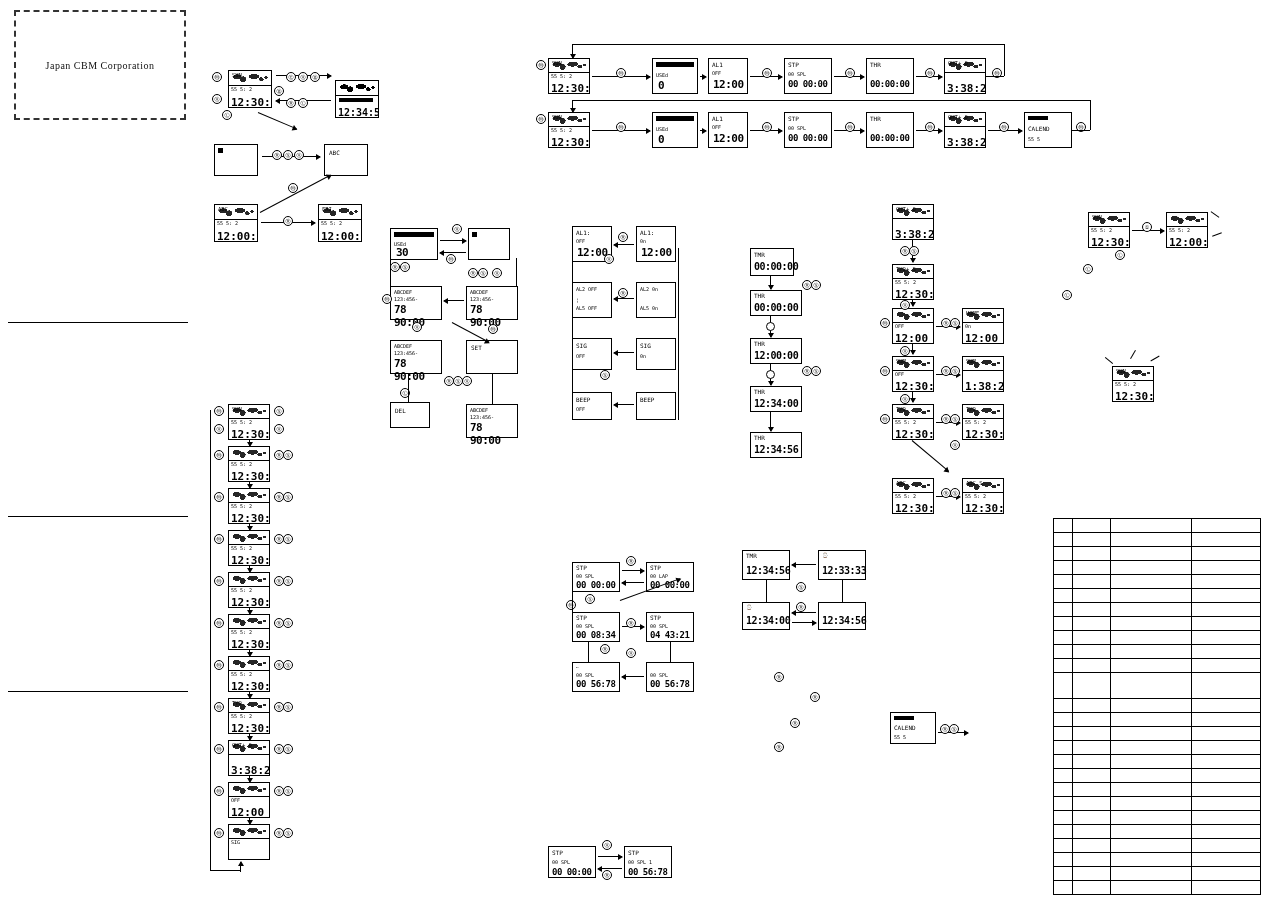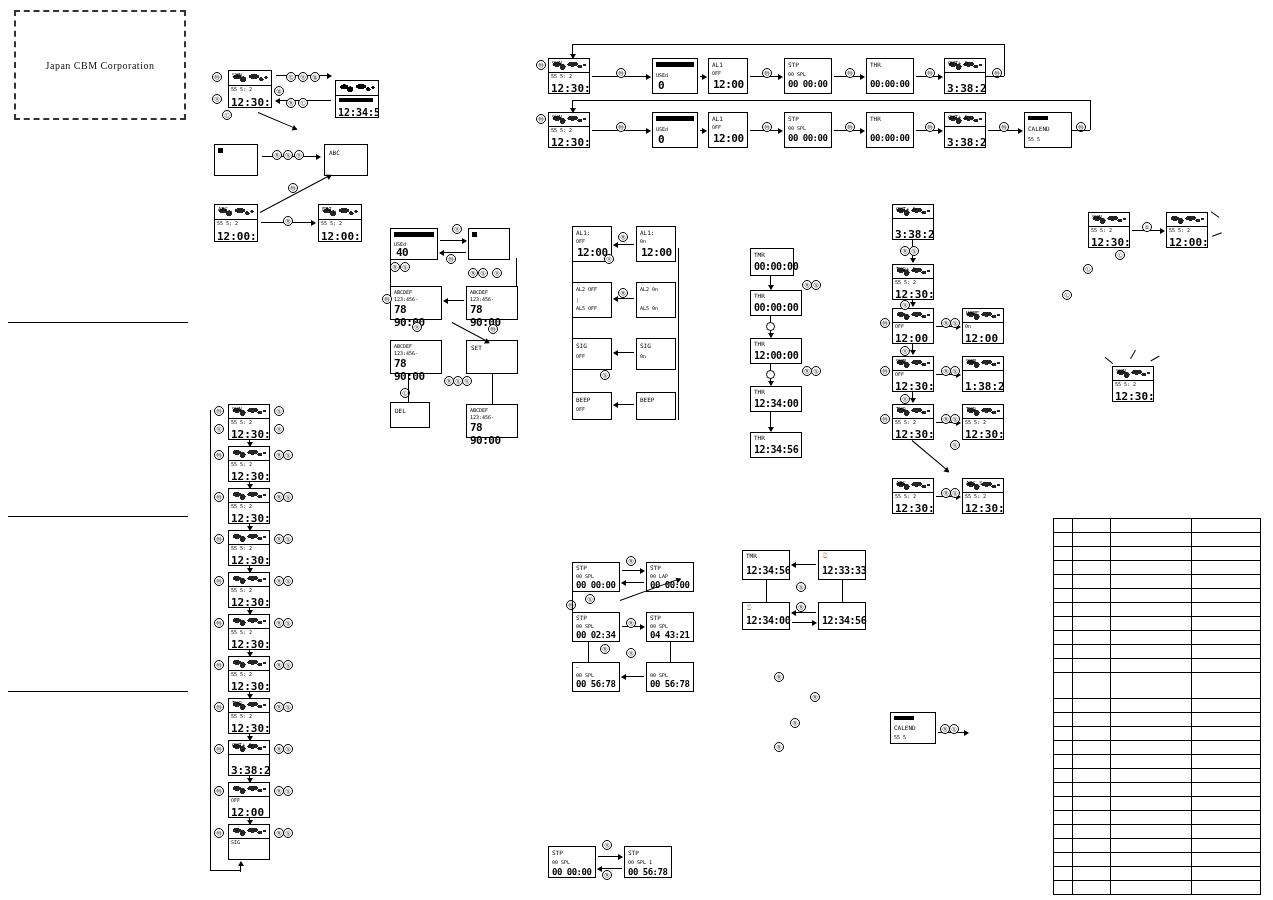--- a/index.html
+++ b/index.html
@@ -294,21 +294,21 @@
     <div class="btn sz" style="left:283px;top:744px;">Ⓢ</div>
     <div class="btn sz" style="left:274px;top:786px;">Ⓡ</div>
     <div class="btn sz" style="left:283px;top:786px;">Ⓢ</div>
     <div class="btn sz" style="left:274px;top:828px;">Ⓡ</div>
     <div class="btn sz" style="left:283px;top:828px;">Ⓢ</div>
   </div>
 
   <div class="box" style="left:390px;top:228px;width:48px;height:32px;">
     <div class="dark" style="left:3px;top:3px;width:40px;height:5px;"></div>
     <span class="tiny" style="position:absolute;left:3px;top:12px;">USEd</span>
-    <span class="seg" style="position:absolute;left:5px;top:17px;font-size:11px;">40</span>
+    <span class="seg" style="position:absolute;left:5px;top:17px;font-size:11px;">30</span>
   </div>
   <div class="box" style="left:468px;top:228px;width:42px;height:32px;">
     <div class="dark" style="left:3px;top:3px;width:5px;height:5px;"></div>
   </div>
   <div class="hline arrow-r" style="left:440px;top:240px;width:26px;"></div>
   <div class="hline arrow-l" style="left:440px;top:252px;width:26px;"></div>
   <div class="btn sz" style="left:452px;top:224px;">Ⓐ</div>
   <div class="btn sz" style="left:446px;top:254px;">Ⓜ</div>
   <div class="btn sz" style="left:390px;top:262px;">Ⓡ</div>
   <div class="btn sz" style="left:400px;top:262px;">Ⓢ</div>
@@ -453,21 +453,21 @@
   </div>
   <div class="hline arrow-r" style="left:622px;top:570px;width:22px;"></div>
   <div class="hline arrow-l" style="left:622px;top:582px;width:22px;"></div>
   <div class="btn sz" style="left:626px;top:556px;">Ⓡ</div>
   <div class="btn sz" style="left:585px;top:594px;">Ⓢ</div>
   <div class="btn sz" style="left:566px;top:600px;">Ⓜ</div>
 
   <div class="box" style="left:572px;top:612px;width:48px;height:30px;">
     <span class="tiny7" style="position:absolute;left:3px;top:1px;">STP</span>
     <span class="tiny" style="position:absolute;left:3px;top:10px;">00  SPL</span>
-    <span class="seg" style="position:absolute;left:3px;top:17px;font-size:9px;">00 02:34</span>
+    <span class="seg" style="position:absolute;left:3px;top:17px;font-size:9px;">00 08:34</span>
   </div>
   <div class="box" style="left:646px;top:612px;width:48px;height:30px;">
     <span class="tiny7" style="position:absolute;left:3px;top:1px;">STP</span>
     <span class="tiny" style="position:absolute;left:3px;top:10px;">00  SPL</span>
     <span class="seg" style="position:absolute;left:3px;top:17px;font-size:9px;">04 43:21</span>
   </div>
   <div class="hline arrow-r" style="left:622px;top:626px;width:22px;"></div>
   <div class="btn sz" style="left:626px;top:618px;">Ⓡ</div>
   <div class="dline arrow" style="left:620px;top:600px;width:64px;transform:rotate(-20deg);"></div>
 

